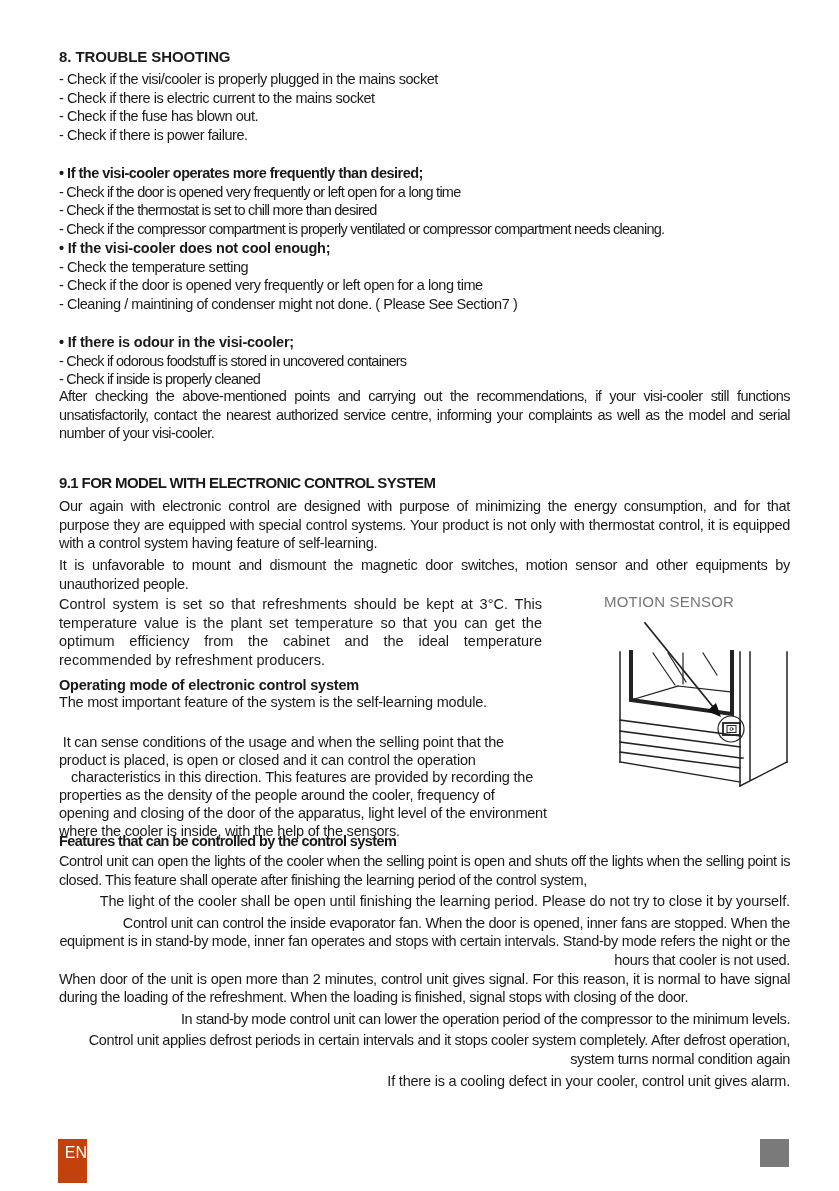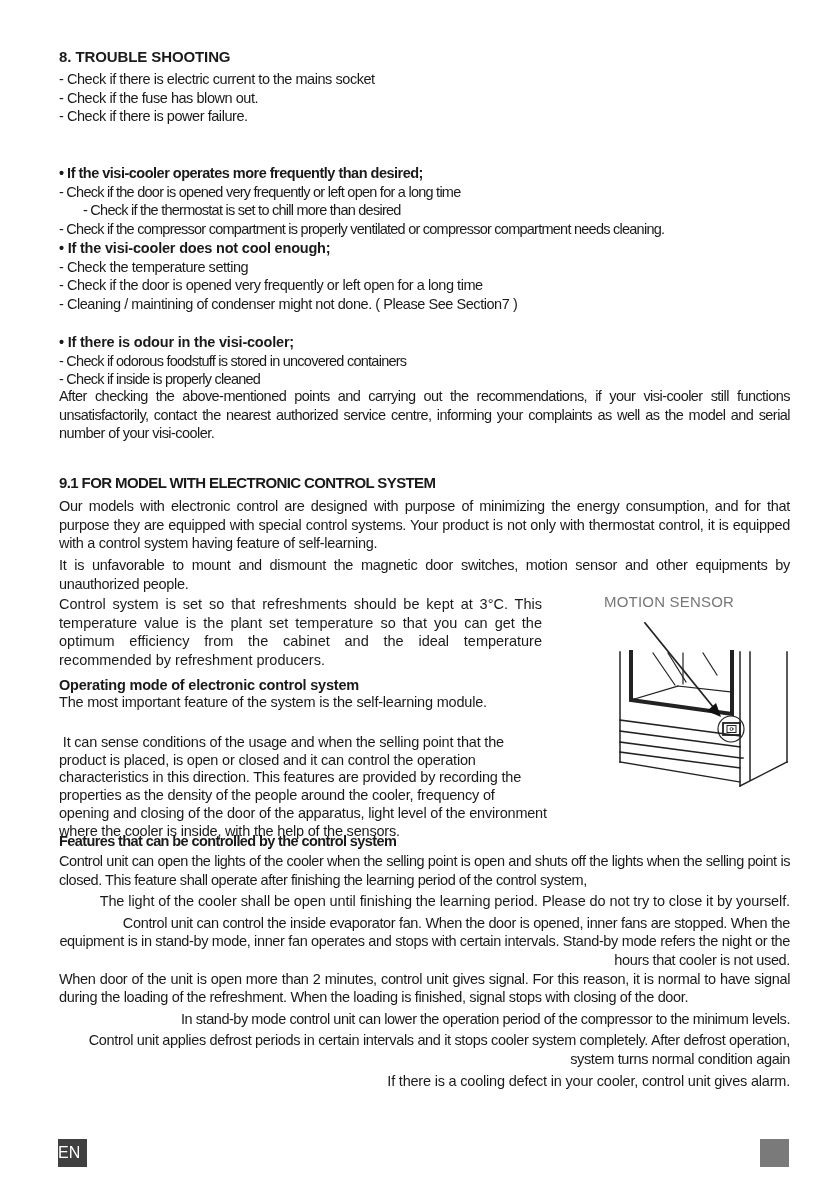--- a/index.html
+++ b/index.html
@@ -11,74 +11,75 @@
     .h1 { font-weight: bold; font-size: 15px; letter-spacing: -0.1px; }
     .bh { font-weight: bold; font-size: 14.5px; letter-spacing: -0.2px; }
     .ln { font-size: 14.5px; line-height: 18.5px; white-space: nowrap; letter-spacing: -0.45px; }
     .cond { font-size: 14.5px; line-height: 18.5px; letter-spacing: -0.45px; text-align: justify; }
     .wide { font-size: 14.5px; line-height: 18.6px; letter-spacing: -0.1px; }
     .just { text-align: justify; }
     .para-gap { margin-top: 3px; text-align: right; }
     .figure { position: absolute; left: 590px; top: 590px; width: 220px; height: 225px; }
     .fig-label { position: absolute; left: 14px; top: 3px; font-size: 15px; color: #777; letter-spacing: 0.2px; }
     .footer-en {
-      position: absolute; left: 58px; top: 1139px; width: 29px; height: 28px;
-      background: #404040; color: #fff; font-size: 16px; line-height: 28px; text-align: left;
+      position: absolute; left: 58px; top: 1139px; width: 29px; height: 44px;
+      background: #c2410c; color: #fff; font-size: 16px; line-height: 28px; text-align: right;
     }
     .footer-box {
       position: absolute; left: 760px; top: 1139px; width: 29px; height: 28px; background: #7a7a7a;
     }
   </style>
 </head>
 <body>
 
 <div class="abs h1" style="left:59px; top:48px;">8. TROUBLE SHOOTING</div>
 
 <div class="abs" style="left:59px; top:70px; width:731px;">
+  <div class="ln">- Check if the visi/cooler is properly plugged in the mains socket</div>
   <div class="ln">- Check if there is electric current to the mains socket</div>
   <div class="ln">- Check if the fuse has blown out.</div>
   <div class="ln">- Check if there is power failure.</div>
 </div>
 
 <div class="abs" style="left:59px; top:164px; width:740px;">
   <div class="bh" style="line-height:18.5px; letter-spacing:-0.5px;">• If the visi-cooler operates more frequently than desired;</div>
   <div class="ln" style="letter-spacing:-0.75px;">- Check if the door is opened very frequently or left open for a long time</div>
-  <div class="ln" style="letter-spacing:-0.75px;margin-left:24px;">- Check if the thermostat is set to chill more than desired</div>
+  <div class="ln" style="letter-spacing:-0.75px;">- Check if the thermostat is set to chill more than desired</div>
   <div class="ln" style="letter-spacing:-0.75px;">- Check if the compressor compartment is properly ventilated or compressor compartment needs cleaning.</div>
 </div>
 
 <div class="abs" style="left:59px; top:239px; width:731px;">
   <div class="bh" style="line-height:18.5px;">• If the visi-cooler does not cool enough;</div>
   <div class="ln">- Check the temperature setting</div>
   <div class="ln">- Check if the door is opened very frequently or left open for a long time</div>
   <div class="ln">- Cleaning / maintining of condenser might not done. ( Please See Section7 )</div>
 </div>
 
 <div class="abs" style="left:59px; top:333px; width:731px;">
   <div class="bh" style="line-height:18.5px;">• If there is odour in the visi-cooler;</div>
   <div class="ln" style="letter-spacing:-0.75px;">- Check if odorous foodstuff is stored in uncovered containers</div>
   <div class="ln" style="letter-spacing:-0.75px;">- Check if inside is properly cleaned</div>
 </div>
 
 <div class="abs cond" style="left:59px; top:387px; width:731px; letter-spacing:-0.55px;">After checking the above-mentioned points and carrying out the recommendations, if your visi-cooler still functions unsatisfactorily, contact the nearest authorized service centre, informing your complaints as well as the model and serial number of your visi-cooler.</div>
 
 <div class="abs h1" style="left:59px; top:474px; letter-spacing:-0.6px;">9.1  FOR MODEL WITH ELECTRONIC CONTROL SYSTEM</div>
 
-<div class="abs wide just" style="left:59px; top:497px; width:731px; letter-spacing:-0.3px;">Our models with electronic control are designed with purpose of minimizing the energy consumption, and for that purpose they are equipped with special control systems. Your product is not only with thermostat control, it is equipped with a control system having feature of self-learning.</div>
+<div class="abs wide just" style="left:59px; top:497px; width:731px; letter-spacing:-0.3px;">Our again with electronic control are designed with purpose of minimizing the energy consumption, and for that purpose they are equipped with special control systems. Your product is not only with thermostat control, it is equipped with a control system having feature of self-learning.</div>
 
 <div class="abs wide just" style="left:59px; top:556px; width:731px; letter-spacing:-0.3px;">It is unfavorable to mount and dismount the magnetic door switches, motion sensor and other equipments by unauthorized people.</div>
 
 <div class="abs wide just" style="left:59px; top:595px; width:483px; line-height:18.6px; letter-spacing:0px;">Control system is set so that refreshments should be kept at 3°C. This temperature value is the plant set temperature so that you can get the optimum efficiency from the cabinet and the ideal temperature recommended by refreshment producers.</div>
 
 <div class="abs" style="left:59px; top:676px; width:540px;">
   <div class="bh" style="font-size:14.5px; line-height:18px;">Operating mode of electronic control system</div>
   <div class="ln" style="letter-spacing:-0.2px; line-height:17.8px; white-space:pre;">The most important feature of the system is the self-learning module.</div>
   <div class="ln" style="letter-spacing:-0.2px; line-height:17.8px; white-space:pre;margin-top:22px;"> It can sense conditions of the usage and when the selling point that the</div>
   <div class="ln" style="letter-spacing:-0.2px; line-height:17.8px; white-space:pre;">product is placed, is open or closed and it can control the operation</div>
-  <div class="ln" style="letter-spacing:-0.2px; line-height:17.8px; white-space:pre;">characteristics in this direction. This features are provided by recording the</div>
+  <div class="ln" style="letter-spacing:-0.2px; line-height:17.8px; white-space:pre;margin-left:12px;">characteristics in this direction. This features are provided by recording the</div>
   <div class="ln" style="letter-spacing:-0.2px; line-height:17.8px; white-space:pre;">properties as the density of the people around the cooler, frequency of</div>
   <div class="ln" style="letter-spacing:-0.2px; line-height:17.8px; white-space:pre;">opening and closing of the door of the apparatus, light level of the environment</div>
   <div class="ln" style="letter-spacing:-0.2px; line-height:17.8px; white-space:pre;">where the cooler is inside, with the help of the sensors.</div>
 </div>
 
 <div class="figure">
   <div class="fig-label">MOTION SENSOR</div>
   <svg width="220" height="225" viewBox="0 0 220 225" style="position:absolute; left:0; top:0;">
     <g fill="none" stroke="#222" stroke-linecap="square">
 

